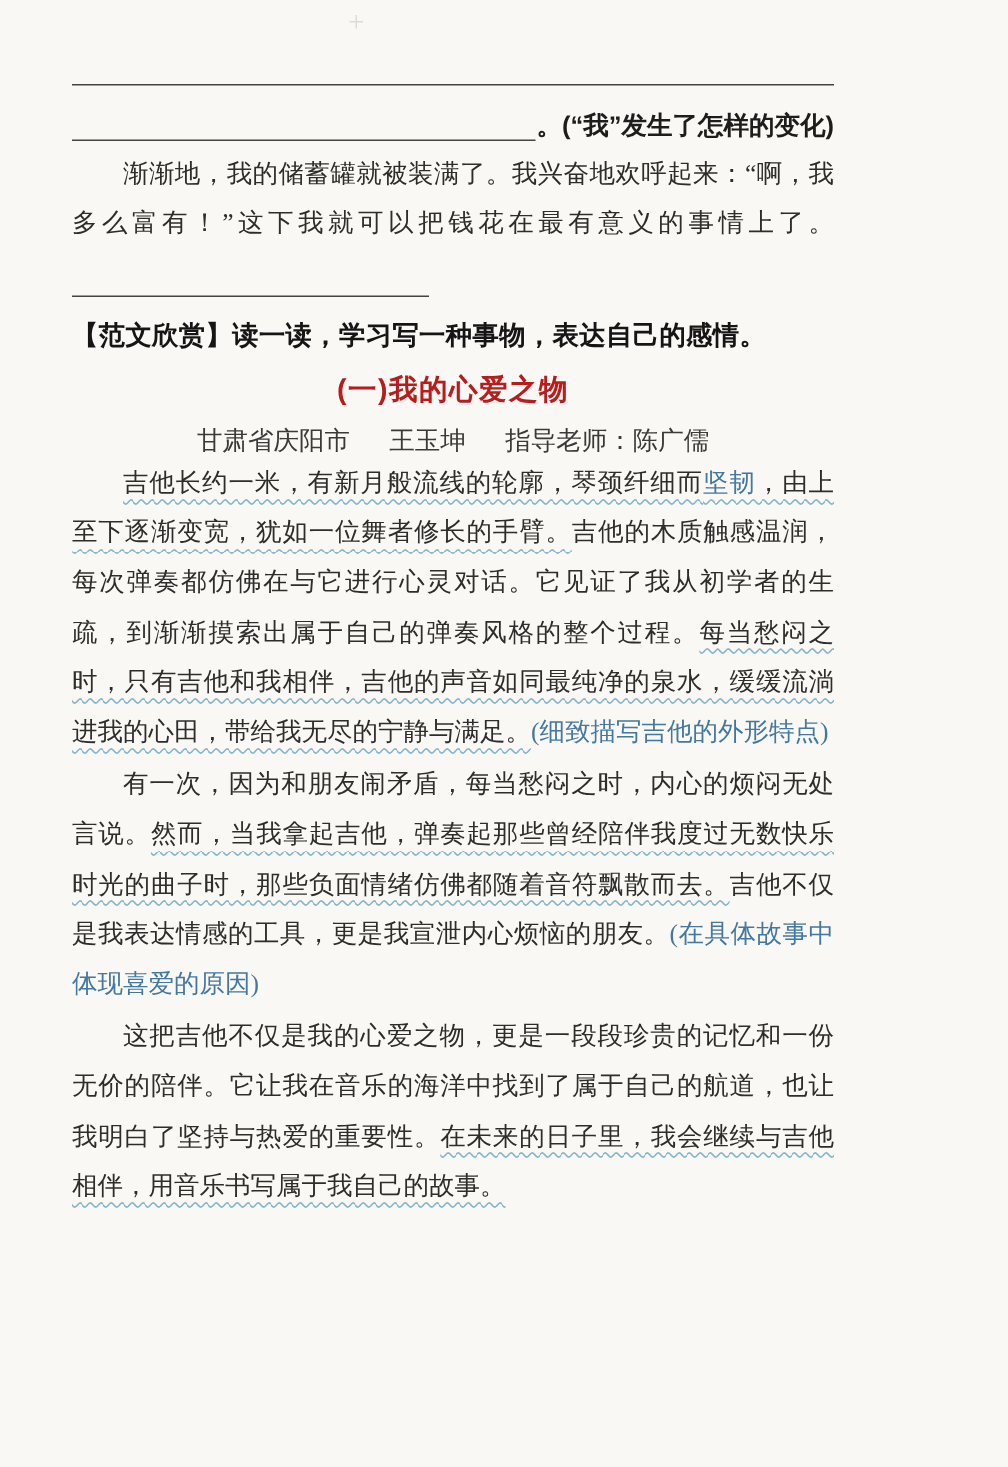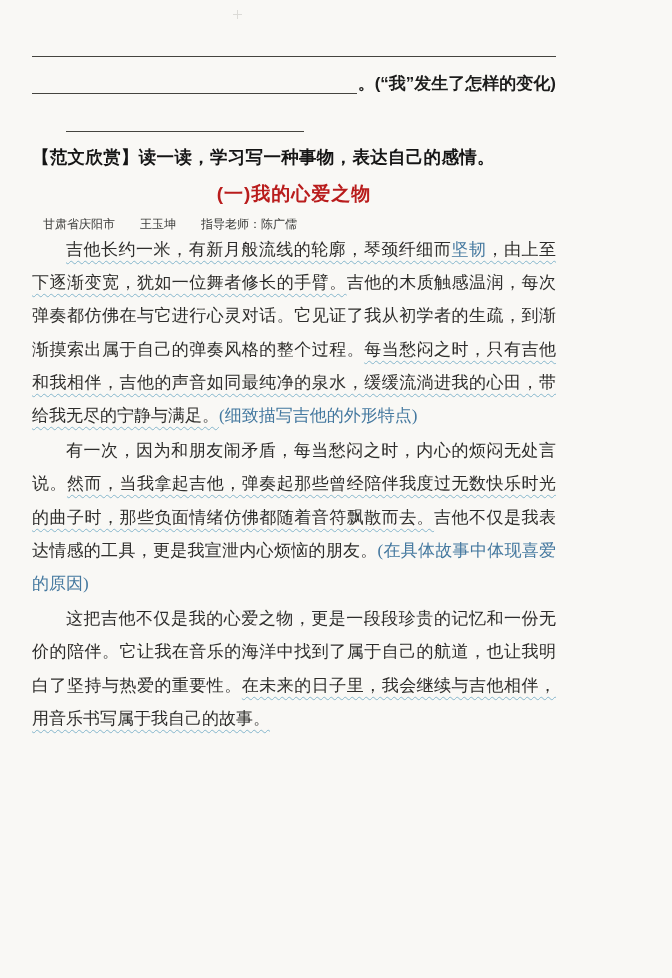--- a/index.html
+++ b/index.html
@@ -7,21 +7,21 @@
     --wavy-underline:#85b6cc;
     --ink:#2e2d2b;
     --blank-line:#45443f;
     --page-bg:#f9f8f5;
   }
   *{box-sizing:border-box;}
   html,body{margin:0;padding:0;}
   body{width:672px;height:978px;background:var(--page-bg);}
   .page{
     position:relative;width:588px;height:978px;overflow:hidden;
-    padding:0 32px 0 32px;
+    padding:0 32px 0 48px;
     background:var(--page-bg);
     font-family:"Liberation Serif","DejaVu Serif",serif;
     color:var(--ink);
   }
   .scan-mark{
     position:absolute;left:233px;top:10px;width:9px;height:9px;opacity:.55;
   }
   .scan-mark:before,.scan-mark:after{
     content:"";position:absolute;background:#c6c5c0;
   }
@@ -48,21 +48,21 @@
     font-family:"Liberation Sans","DejaVu Sans",sans-serif;
     font-size:17.5px;font-weight:bold;color:#151515;
     margin:13px 0 0;letter-spacing:.3px;
   }
   .essay-title{
     font-family:"Liberation Sans","DejaVu Sans",sans-serif;
     font-size:19px;font-weight:bold;color:#b91c1c;
     text-align:center;margin:12px 0 0;letter-spacing:1px;
   }
   .byline{
-    font-size:12px;color:#3a3a38;margin:9px 0 0;
+    text-align:center;font-size:17px;color:#3a3a38;margin:9px 0 0;
   }
   .byline .seg{margin:0 11px;}
   .body-para{
     font-size:17px;line-height:33.2px;margin:0;
     text-indent:2em;text-align:justify;text-justify:inter-ideograph;
   }
   .body-para.first{margin-top:7px;}
   .body-para + .body-para{margin-top:2px;}
   .hl{color:var(--accent-blue);}
   .note{color:var(--accent-blue);}
@@ -81,21 +81,21 @@
 
   <div class="scan-mark"></div>
 
   <div class="blank-full"></div>
 
   <div class="fill-row">
     <span class="grow"></span>
     <span class="prompt-note">。(“我”发生了怎样的变化)</span>
   </div>
 
-  <p class="top-para"><span class="inline-blank"></span></p>
+  <p class="top-para"><span>渐渐地，我的储蓄罐就被装满了。我兴奋地欢呼起来：“啊，我多么富有！”这下我就可以把钱花在最有意义的事情上了。</span><span class="inline-blank"></span></p>
 
 
   <h2 class="section-header">【范文欣赏】读一读，学习写一种事物，表达自己的感情。</h2>
 
   <h3 class="essay-title">(一)我的心爱之物</h3>
 
   <div class="byline">
     <span class="seg">甘肃省庆阳市</span>
     <span class="seg">王玉坤</span>
     <span class="seg">指导老师：陈广儒</span>

